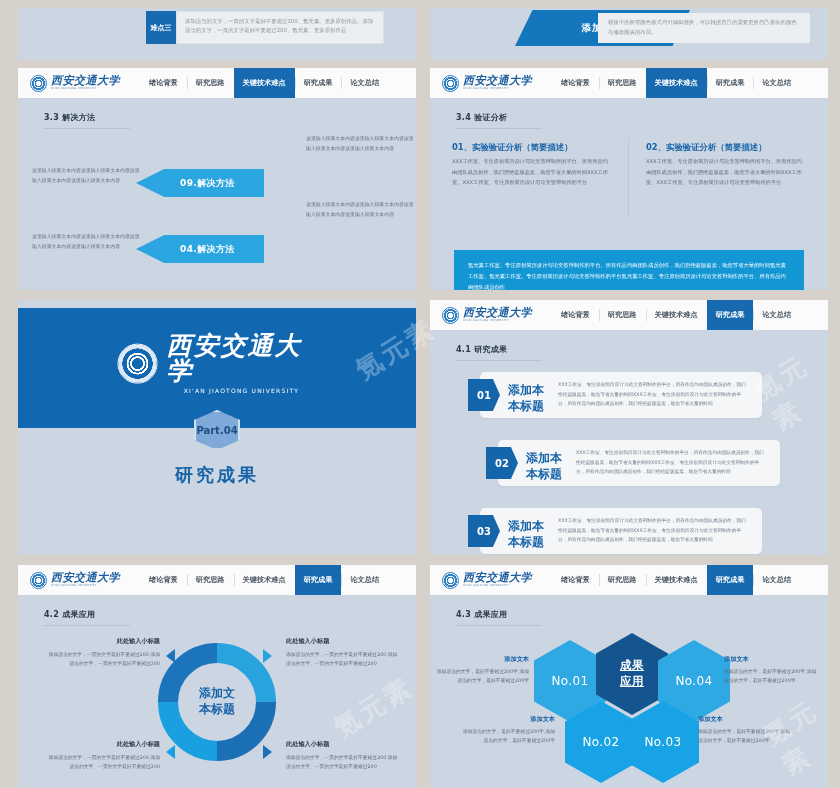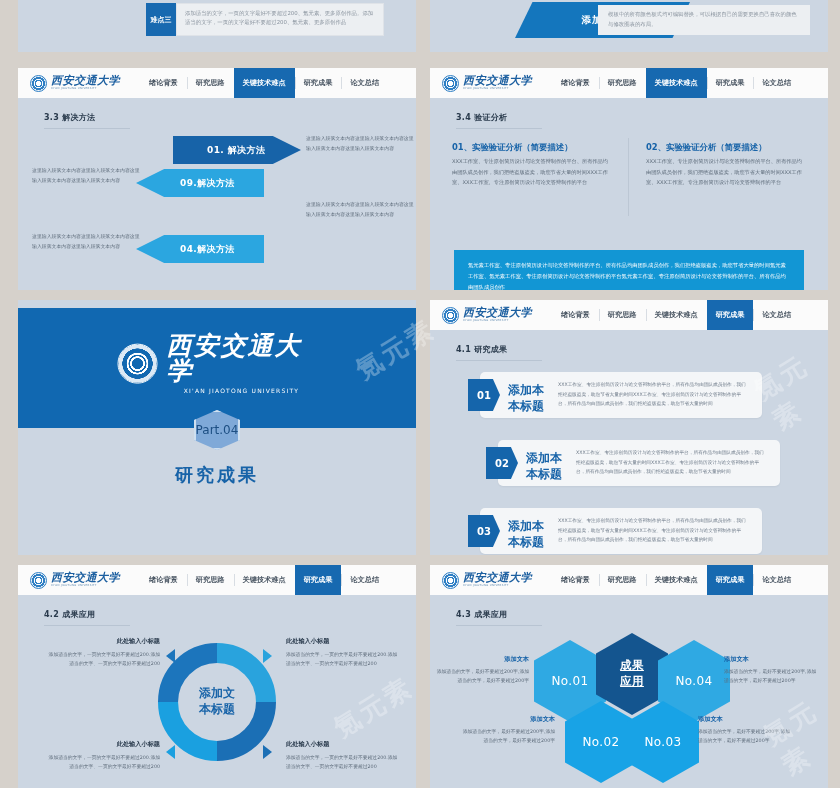--- a/index.html
+++ b/index.html
@@ -35,21 +35,21 @@
   .nav-item + .nav-item::before{ content:""; position:absolute; left:0; top:9px; bottom:9px; width:1px; background:#d8dde3;}
   .nav-item.active{ background:#1769b0; color:#fff; }
   .nav-item.active::before{ display:none; }
 
   
   .body{ position:relative; height:calc(100% - 30px); background:#ccd6e2; }
   .sec-title{ position:absolute; left:26px; top:14px; font-size:8px; font-weight:700; color:#2a3b4d; letter-spacing:.3px;}
   .sec-rule{ position:absolute; left:26px; top:30px; width:86px; height:1px; background:#b8c4d2;}
 
   
-  .s1{ top:0; height:52px; }
+  .s1{ top:8px; height:52px; }
   .s1 .inner{ position:relative; width:100%; height:100%; background:#ccd6e2;}
   .tag-box{ position:absolute; left:128px; top:3px; width:30px; height:33px; background:#1769b0;
     color:#fff; font-size:7px; font-weight:700; display:flex; align-items:center; justify-content:center;}
   .note-box{ position:absolute; left:158px; top:3px; right:32px; height:33px; background:#eceff2;
     border:1px solid #dfe3e8; padding:5px 8px; font-size:5.4px; line-height:1.75; color:#8a949f;}
   .trapezoid{ position:absolute; left:85px; top:2px; width:175px; height:36px; background:#1476bd;
     clip-path:polygon(10% 0,100% 0,90% 100%,0 100%); display:flex; align-items:center; justify-content:center;}
   .trapezoid span{ color:#fff; font-size:9.5px; font-weight:700; letter-spacing:1px;}
   .note-box2{ position:absolute; left:168px; top:5px; right:18px; height:30px; background:#eceff2;
     padding:5px 10px; font-size:5.4px; line-height:1.8; color:#8a949f;}
@@ -81,21 +81,21 @@
     background:radial-gradient(circle at 50% 50%, #1168b1 0 20%, #ffffff 21% 27%, #1168b1 28% 33%, #ffffff 34% 40%, #1168b1 41% 56%, #dce9f5 57% 70%, #1168b1 71% 84%, #ffffff 85% 100%);
     border:1.5px solid #fff;}
   .hero-words{ display:flex;flex-direction:column;}
   .hero-cn{ font-family:"DejaVu Serif","Liberation Serif",serif; font-style:italic; font-weight:700;
     font-size:25px; color:#fff; letter-spacing:2px; line-height:1;}
   .hero-en{ font-size:6px;color:#fff;letter-spacing:1.2px;margin-top:4px;text-align:center;}
   .hexpart{ position:absolute; left:50%; top:110px; transform:translateX(-50%);
     width:46px;height:40px; background:#7fa9d8; border:2px solid #cfe0f0;
     clip-path:polygon(50% 0,100% 25%,100% 75%,50% 100%,0 75%,0 25%);
     display:flex;align-items:center;justify-content:center;}
-  .hexpart span{ font-size:12px; color:#1d4f83; font-weight:400;}
+  .hexpart span{ font-size:10px; color:#1d4f83; font-weight:700;}
   .part-title{ position:absolute; left:0; right:0; top:163px; text-align:center;
     font-size:18px; font-weight:700; color:#1763a8; letter-spacing:3px;}
 
   
   .s5{ top:300px; height:255px; }
   .card{ position:absolute; background:#f4f6f8; border-radius:5px; height:46px; box-shadow:0 1px 2px rgba(0,0,0,.05);}
   .numtag{ position:absolute; width:32px; height:32px; background:#1565ab; color:#fff;
     font-size:10px; font-weight:700; display:flex;align-items:center;justify-content:center;
     clip-path:polygon(0 0, 78% 0, 100% 50%, 78% 100%, 0 100%);}
   .cardtitle{ position:absolute; font-size:12px; font-weight:700; color:#1763a8; line-height:1.35; width:40px;}
@@ -162,21 +162,20 @@
         <div class="nav-item">研究思路</div>
         <div class="nav-item active">关键技术难点</div>
         <div class="nav-item">研究成果</div>
         <div class="nav-item">论文总结</div>
       </div>
     </div>
     <div class="body">
       <div class="sec-title">3.3 解决方法</div>
       <div class="sec-rule"></div>
 
-      <div class="arrow r" style="left:155px; top:38px; width:128px; background:#1763a8;">01. 解决方法</div>
       <div class="arrow l" style="left:118px; top:71px; width:128px; background:#2ba6e0;">09.解决方法</div>
       <div class="arrow l" style="left:118px; top:137px; width:128px; background:#2ba6e0;">04.解决方法</div>
 
       <div class="para rt" style="left:288px; top:36px;">这里输入段落文本内容这里输入段落文本内容这里输入段落文本内容这里输入段落文本内容</div>
       <div class="para lt" style="left:14px;  top:68px;">这里输入段落文本内容这里输入段落文本内容这里输入段落文本内容这里输入段落文本内容</div>
       <div class="para rt" style="left:288px; top:102px;">这里输入段落文本内容这里输入段落文本内容这里输入段落文本内容这里输入段落文本内容</div>
       <div class="para lt" style="left:14px;  top:134px;">这里输入段落文本内容这里输入段落文本内容这里输入段落文本内容这里输入段落文本内容</div>
     </div>
   </div>
 

